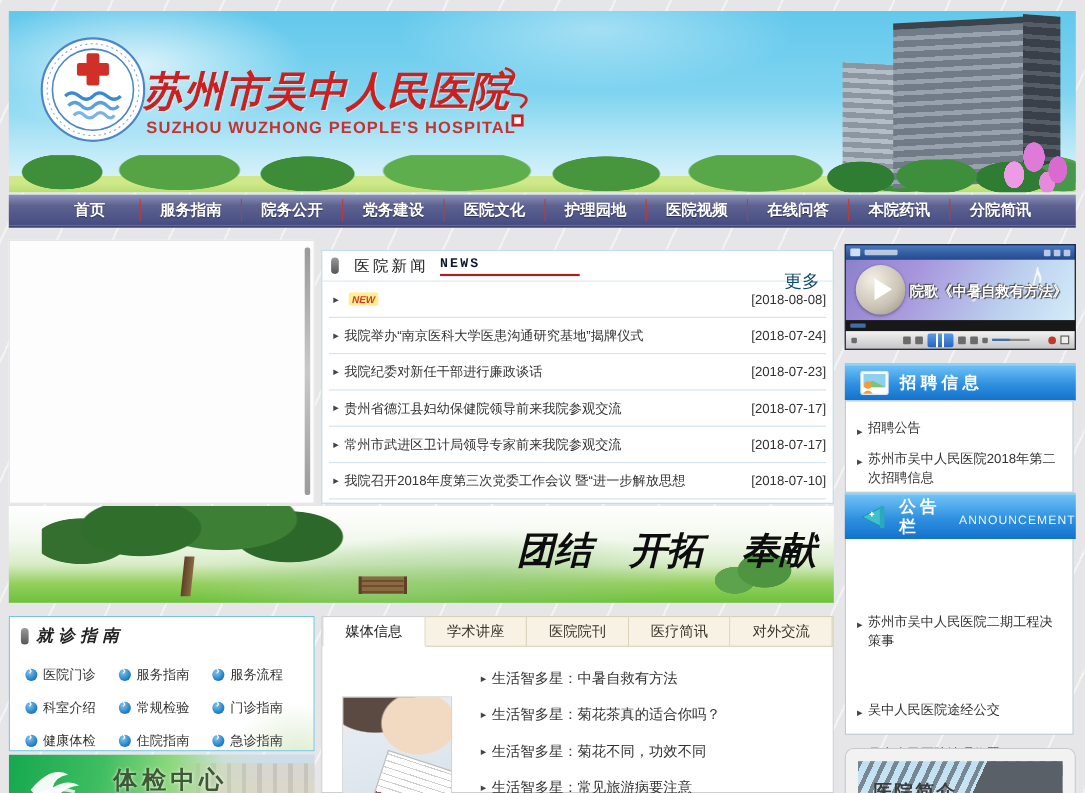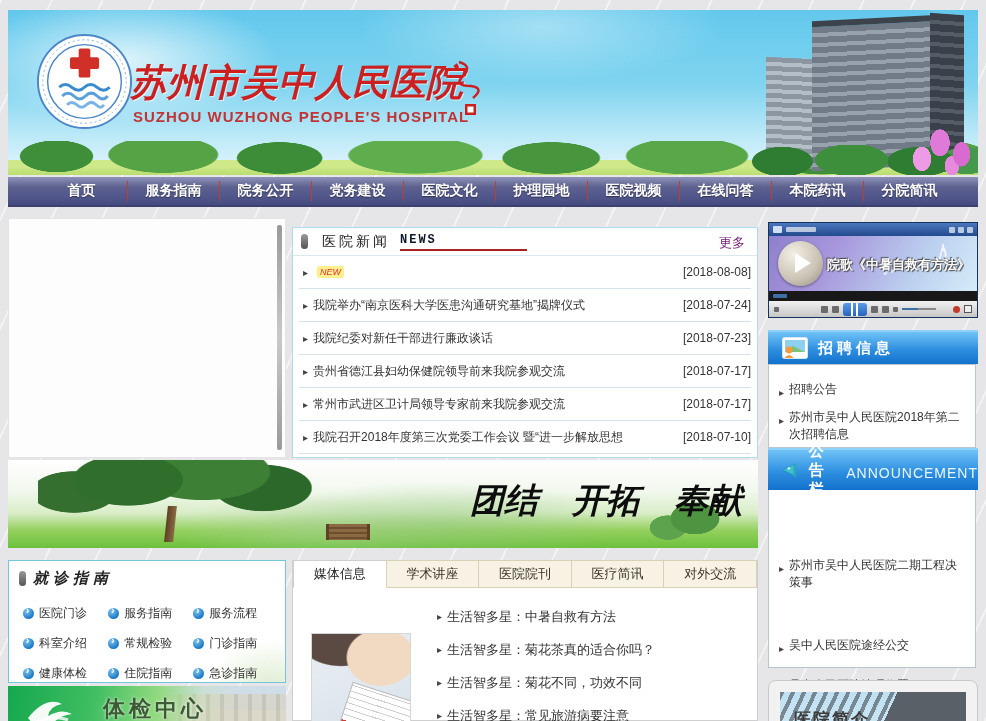--- a/index.html
+++ b/index.html
@@ -154,30 +154,30 @@
     background: #fff; border: 1px solid #aedcec;
   }
   .news-head { position: relative; display: flex; align-items: center;
     height: 28px; padding-left: 8px; border-bottom: 1px solid #dce8ef; }
   .news-title { font-size: 14px; font-weight: normal; color: #222; letter-spacing: 3px; margin-left: 7px; }
   .news-en {
     margin-left: 10px; font-family: Liberation Mono, monospace; font-weight: bold;
     font-size: 12px; color: #0f172a; letter-spacing: 2px;
     border-bottom: 2px solid #a82222; padding: 0 90px 2px 0;
   }
-  .news-more { position: absolute; right: 12px; top: 6px; font-size: 13px; color: #701a75; cursor: pointer; }
+  .news-more { position: absolute; right: 12px; top: 18px; font-size: 16px; color: #0c4a6e; cursor: pointer; }
   .news-row {
     display: flex; align-items: center; height: 33px; margin: 0 6px;
     border-bottom: 1px solid #d4e2eb; font-size: 12px; color: #333;
   }
   .news-row:last-child { border-bottom: 1px solid #d4e2eb; }
   .arrow-b { color: #444; font-size: 10px; margin: 0 5px 0 4px; }
   .news-text { white-space: nowrap; overflow: hidden; cursor: pointer; }
   .new-badge {
-    background: #ffef8e; color: #d33; font-size: 9px; font-weight: normal;
+    background: #ffef8e; color: #d33; font-size: 9px; font-weight: bold;
     padding: 1px 3px; margin-left: 4px; border-radius: 2px; font-style: italic;
   }
   .news-date { margin-left: auto; color: #333; white-space: nowrap; }
 
   .scenery {
     position: absolute; left: 8px; top: 460px; width: 750px; height: 88px;
     overflow: hidden;
     background:
       radial-gradient(260px 60px at 58% 72%, rgba(150,200,130,.55), transparent 70%),
       radial-gradient(200px 50px at 40% 80%, rgba(170,210,150,.5), transparent 70%),
@@ -288,21 +288,21 @@
   .c-check { width: 8px; height: 8px; border: 1px solid #555; background: #eee; }
 
   .blue-head {
     position: absolute; left: 768px; width: 210px; display: flex; align-items: center;
     background: linear-gradient(180deg, #6fc2f6 0%, #2e8fe0 55%, #1272cc 100%);
     border-top: 2px solid #8ed2f8;
   }
   .recruit-head { top: 330px; height: 34px; }
   .announce-head { top: 448px; height: 42px; }
   .blue-head .h-title { color: #fff; font-size: 15px; font-weight: bold; letter-spacing: 4px; }
-  .blue-head .h-sub { color: #eaf6ff; font-size: 14px; letter-spacing: 1px; margin: 6px 0 0 6px; }
+  .blue-head .h-sub { color: #eaf6ff; font-size: 11px; letter-spacing: 1px; margin: 6px 0 0 6px; }
   .recruit-icon { margin: 0 10px 0 14px; }
   .mega-icon { margin: 0 10px 0 14px; }
 
   .side-box {
     position: absolute; left: 768px; width: 208px; background: #fff;
     border: 1px solid #b9c6ce; font-size: 12px; color: #333;
   }
   .recruit-box { top: 364px; height: 84px; padding-top: 12px; }
   .announce-box { top: 448px; height: 220px; padding-top: 0; z-index: -1; }
   .side-item { display: flex; padding: 4px 8px 4px 6px; cursor: pointer; line-height: 17px; }

